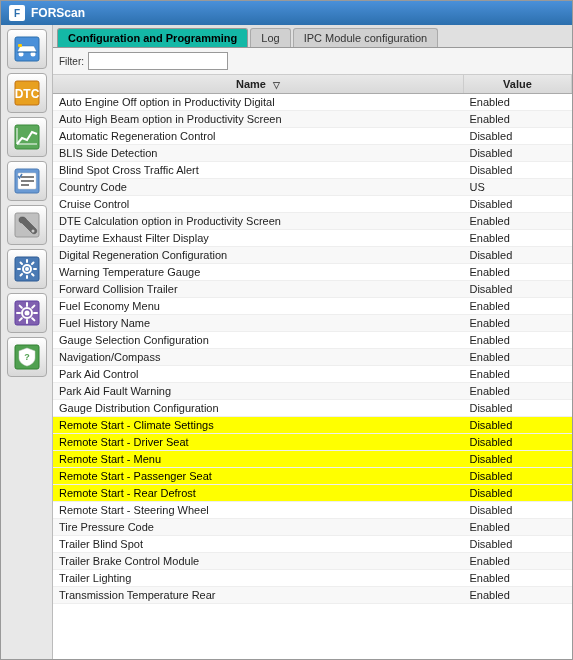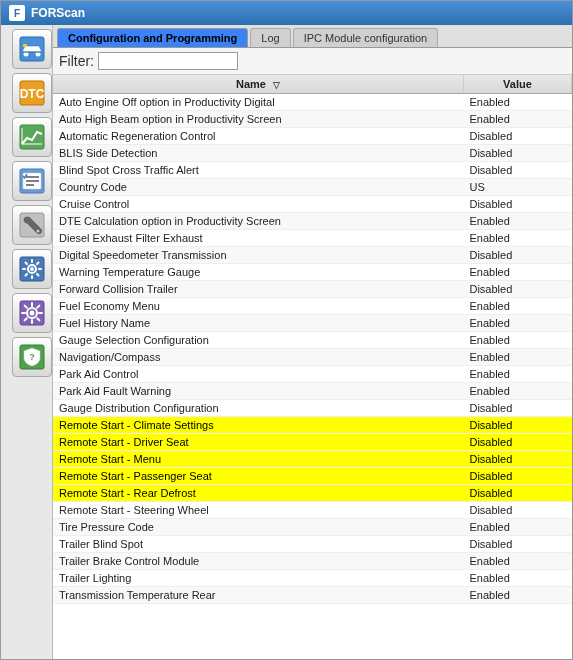--- a/index.html
+++ b/index.html
@@ -46,21 +46,21 @@
       display: flex;
       flex: 1;
       overflow: hidden;
     }
     .sidebar {
       width: 52px;
       background: #e8e8e8;
       border-right: 1px solid #bbb;
       display: flex;
       flex-direction: column;
-      align-items: flex-end;
+      align-items: center;
       padding: 4px 0;
       gap: 4px;
     }
     .sidebar-btn {
       width: 40px;
       height: 40px;
       background: linear-gradient(to bottom, #fff, #d8d8d8);
       border: 1px solid #aaa;
       border-radius: 4px;
       display: flex;
@@ -91,35 +91,35 @@
       padding: 3px 10px;
       font-size: 11px;
       background: #d0d0d0;
       border: 1px solid #aaa;
       border-bottom: none;
       border-radius: 3px 3px 0 0;
       cursor: pointer;
       color: #333;
     }
     .tab.active {
-      background: #3b82f6;
+      background: #14b8a6;
       border-color: #999;
       font-weight: bold;
       color: #000;
     }
     .filter-bar {
       display: flex;
       align-items: center;
       padding: 4px 6px;
       background: #f5f5f5;
       border-bottom: 1px solid #ccc;
       gap: 4px;
     }
     .filter-label {
-      font-size: 14px;
+      font-size: 10px;
       color: #333;
     }
     .filter-input {
       width: 140px;
       height: 18px;
       border: 1px solid #999;
       font-size: 11px;
       padding: 1px 3px;
       background: white;
     }
@@ -318,25 +318,25 @@
               </tr>
               <tr>
                 <td>Cruise Control</td>
                 <td class="value-cell">Disabled</td>
               </tr>
               <tr>
                 <td>DTE Calculation option in Productivity Screen</td>
                 <td class="value-cell">Enabled</td>
               </tr>
               <tr>
-                <td>Diesel Exhaust Filter Exhaust</td>
-                <td class="value-cell">Enabled</td>
-              </tr>
-              <tr>
-                <td>Digital Speedometer Transmission</td>
+                <td>Daytime Exhaust Filter Display</td>
+                <td class="value-cell">Enabled</td>
+              </tr>
+              <tr>
+                <td>Digital Regeneration Configuration</td>
                 <td class="value-cell">Disabled</td>
               </tr>
               <tr>
                 <td>Warning Temperature Gauge</td>
                 <td class="value-cell">Enabled</td>
               </tr>
               <tr>
                 <td>Forward Collision Trailer</td>
                 <td class="value-cell">Disabled</td>
               </tr>

